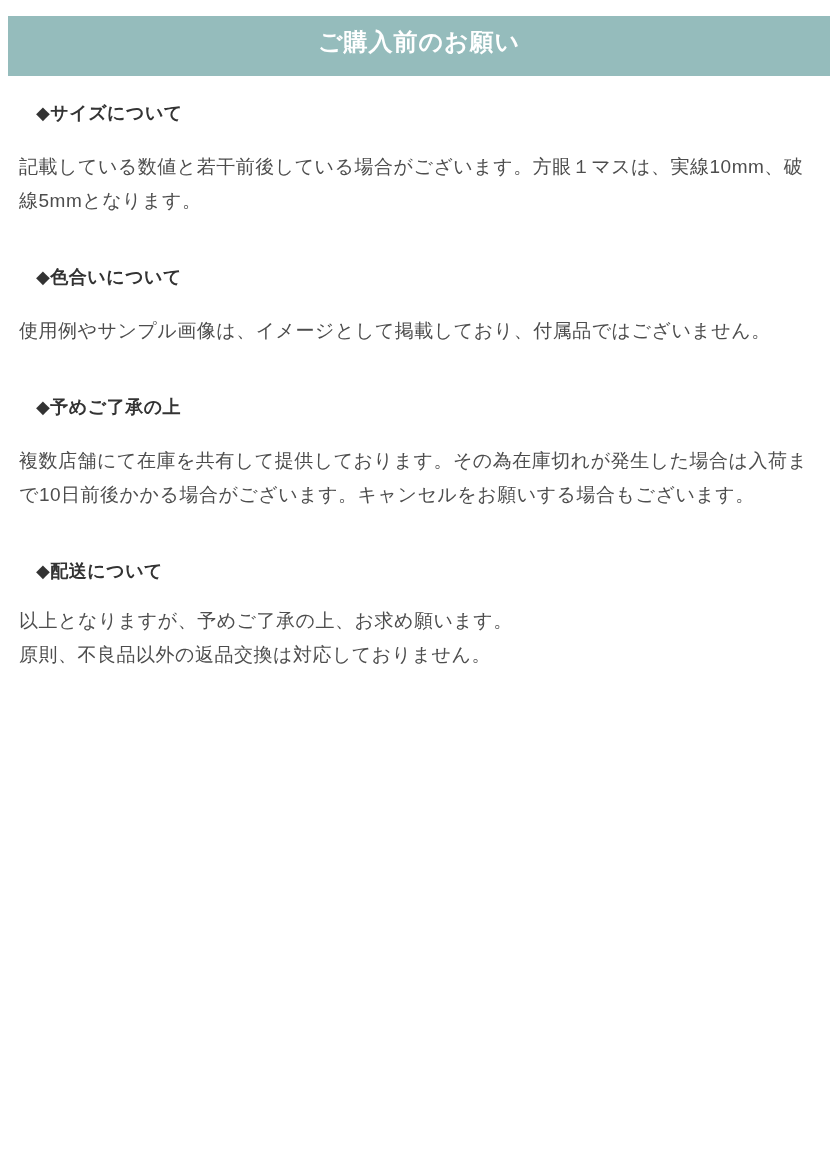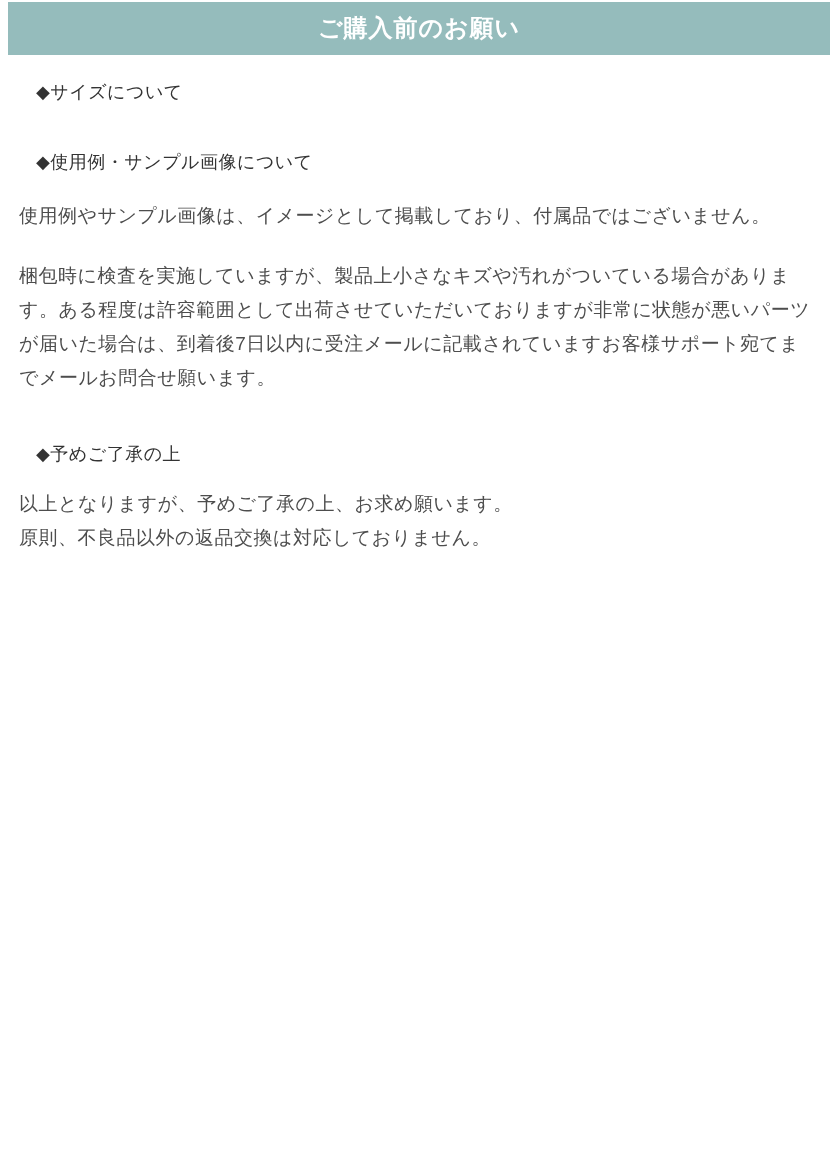--- a/index.html
+++ b/index.html
@@ -4,41 +4,41 @@
 <style>
   * { margin: 0; padding: 0; box-sizing: border-box; }
   html, body {
     width: 837px;
     background: #ffffff;
     font-family: "Liberation Sans", "DejaVu Sans", sans-serif;
   }
   body { height: 1157px; overflow: hidden; }
 
   .header-banner {
-    margin: 2px 7px 0 8px;
+    margin: 16px 7px 0 8px;
     background: #95bcbc;
     text-align: center;
-    padding: 14px 0 15px 0;
+    padding: 14px 0 22px 0;
   }
   .header-banner h1 {
     color: #ffffff;
     font-size: 24px;
     font-weight: bold;
     line-height: 24px;
     letter-spacing: 1px;
   }
 
   .content {
     padding: 0 20px 0 19px;
   }
 
   h2.section-heading {
     color: #333333;
     font-size: 18px;
-    font-weight: normal;
+    font-weight: bold;
     line-height: 22px;
     margin: 48px 0 0 17px;
     letter-spacing: 0.5px;
   }
   h2.section-heading.first {
     margin-top: 26px;
   }
 
   p.section-body {
     color: #4d4d4d;
@@ -61,26 +61,28 @@
 </head>
 <body>
 
 <div class="header-banner">
   <h1>ご購入前のお願い</h1>
 </div>
 
 <div class="content">
 
   <h2 class="section-heading first">◆サイズについて</h2>
+  <p class="section-body">記載している数値と若干前後している場合がございます。方眼１マスは、実線10mm、破線5mmとなります。</p>
+
+  <h2 class="section-heading">◆色合いについて</h2>
+
+  <p class="section-body">使用例やサンプル画像は、イメージとして掲載しており、付属品ではございません。</p>
 
 
-  <h2 class="section-heading">◆使用例・サンプル画像について</h2>
-  <p class="section-body">使用例やサンプル画像は、イメージとして掲載しており、付属品ではございません。</p>
+  <h2 class="section-heading">◆予めご了承の上</h2>
+  <p class="section-body">複数店舗にて在庫を共有して提供しております。その為在庫切れが発生した場合は入荷まで10日前後かかる場合がございます。キャンセルをお願いする場合もございます。</p>
 
-  <p class="section-body">梱包時に検査を実施していますが、製品上小さなキズや汚れがついている場合があります。ある程度は許容範囲として出荷させていただいておりますが非常に状態が悪いパーツが届いた場合は、到着後7日以内に受注メールに記載されていますお客様サポート宛てまでメールお問合せ願います。</p>
-
-  <h2 class="section-heading">◆予めご了承の上</h2>
-
+  <h2 class="section-heading">◆配送について</h2>
 
   <p class="closing-note">以上となりますが、予めご了承の上、お求め願います。
 原則、不良品以外の返品交換は対応しておりません。</p>
 
 </div>
 
 </body></html>

